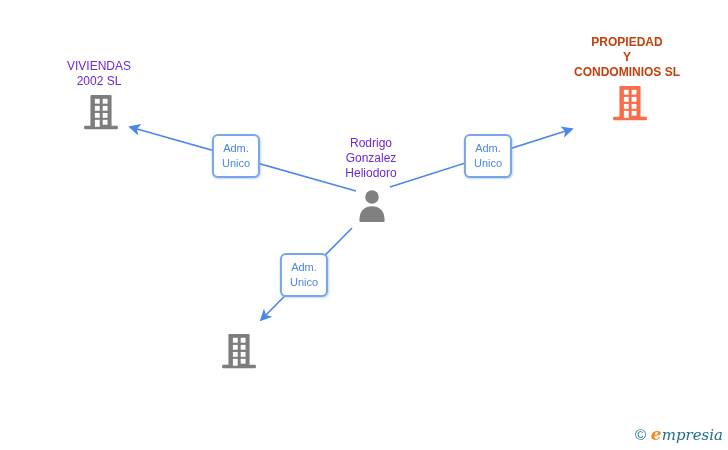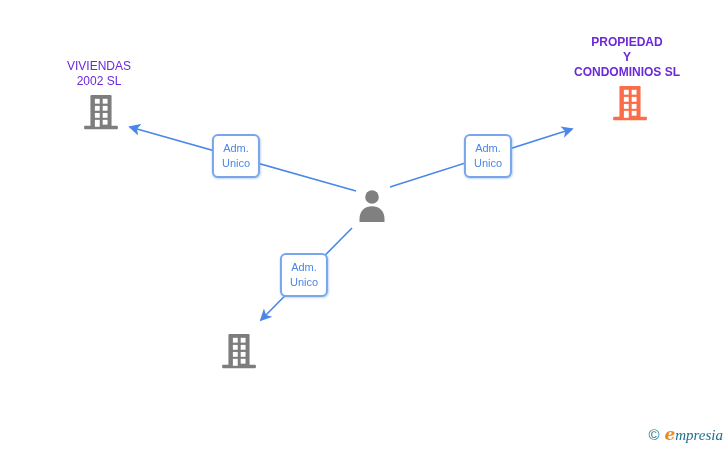--- a/index.html
+++ b/index.html
@@ -5,38 +5,38 @@
   html,body{margin:0;padding:0;background:#fff;}
   #stage{
     position:relative;width:728px;height:450px;background:#ffffff;
     font-family:"Liberation Sans",sans-serif;overflow:hidden;
   }
   #edges-svg{position:absolute;left:0;top:0;z-index:1;pointer-events:none;}
   .node-label{
     position:absolute;transform:translateX(-50%);text-align:center;
     font-size:12px;line-height:15px;color:#6d28d9;white-space:pre-line;z-index:2;
   }
-  .node-label.bold{font-weight:bold;color:#6d28d9;}
+  .node-label.bold{font-weight:bold;color:#c2410c;}
   .node-icon{position:absolute;z-index:2;}
   .edge-label{
     position:absolute;transform:translate(-50%,-50%);z-index:3;
     background:#ffffff;border:2px solid #79a6ea;border-radius:6px;
     color:#4a87e8;font-size:11px;line-height:15px;text-align:center;
     padding:5px 8px;white-space:pre-line;
     box-shadow:1px 1px 2px rgba(121,166,234,0.45);
     cursor:pointer;
   }
   .company-node,.person-node{cursor:pointer;}
   #watermark{
     position:absolute;right:5px;bottom:6px;z-index:2;
     font-family:"DejaVu Serif",serif;font-style:italic;font-size:15px;
   }
   #watermark .copy{color:#1a7691;font-style:normal;font-family:"Liberation Sans",sans-serif;}
   #watermark .brand-e{color:#f18a1e;font-weight:bold;font-size:17px;}
-  #watermark .brand-rest{color:#1d6d8f;font-family:Liberation Serif, serif;}
+  #watermark .brand-rest{color:#1d6d8f;}
 </style>
 </head>
 <body>
 
 <div id="stage">
 
   <svg id="edges-svg" width="728" height="450">
     <defs>
       <marker id="arrow" viewBox="0 0 10 10" refX="8.5" refY="5" markerWidth="7.5" markerHeight="7.5" orient="auto">
         <path d="M0,0 L10,5 L0,10 L2.5,5 z" fill="#4a87e8"></path>
@@ -102,20 +102,23 @@
         <rect x="12.2" y="12.2" width="4.6" height="4.6"></rect>
         <rect x="19.6" y="12.2" width="4.6" height="4.6"></rect>
         <rect x="12.2" y="18.9" width="4.6" height="4.6"></rect>
         <rect x="19.6" y="18.9" width="4.6" height="4.6"></rect>
         <rect x="12.2" y="25.4" width="4.6" height="6.6"></rect>
         <rect x="19.6" y="25.4" width="4.6" height="4.6"></rect>
       </g>
     </svg>
   </div>
 
+  <div class="node-label" style="left:371px;top:136px;width:150px;">Rodrigo
+Gonzalez
+Heliodoro</div>
   <div class="node-icon person-node" style="left:354px;top:188px;">
     <svg width="36" height="36" viewBox="0 0 36 36">
       <g fill="#808080">
         <circle cx="18" cy="9" r="6.8"></circle>
         <path d="M5.5 34 v-3.2 c0 -8.2 5.6 -12.6 12.5 -12.6 s12.5 4.4 12.5 12.6 V34 z"></path>
       </g>
     </svg>
   </div>
 
   <div class="edge-label" style="left:236px;top:156px;">Adm.

